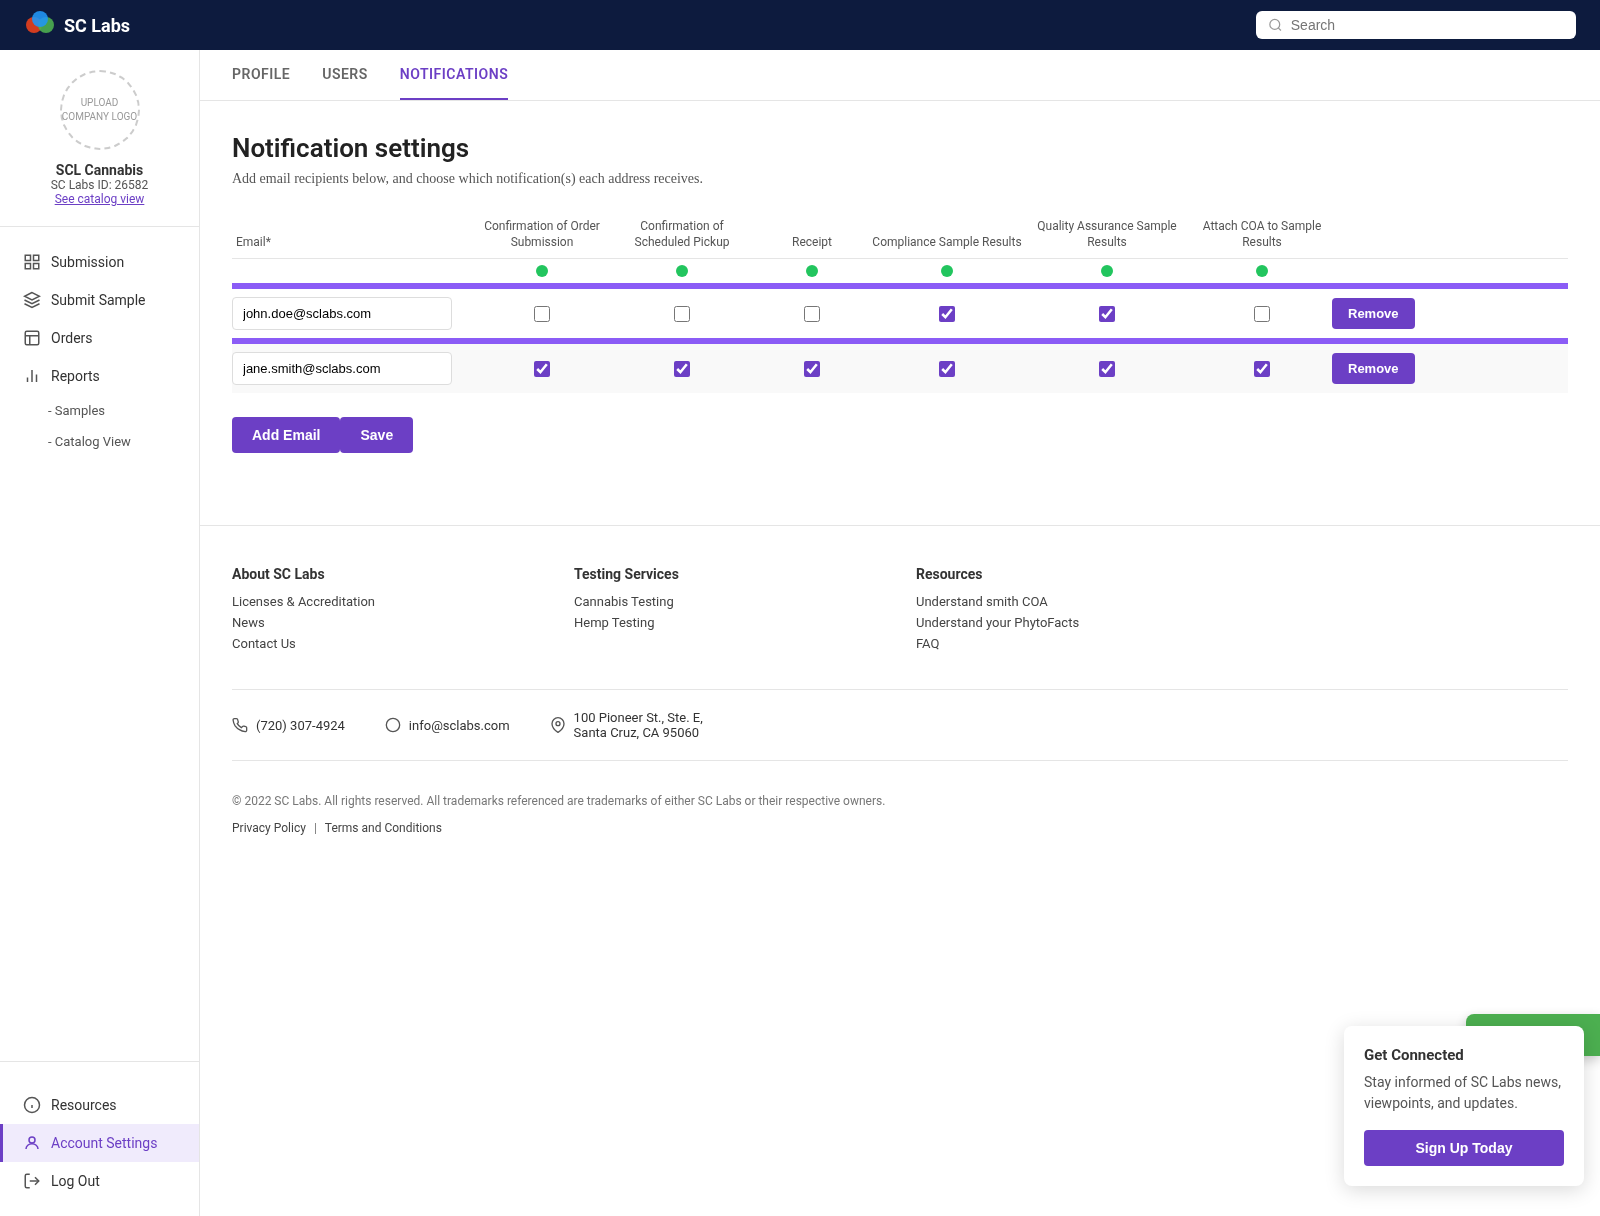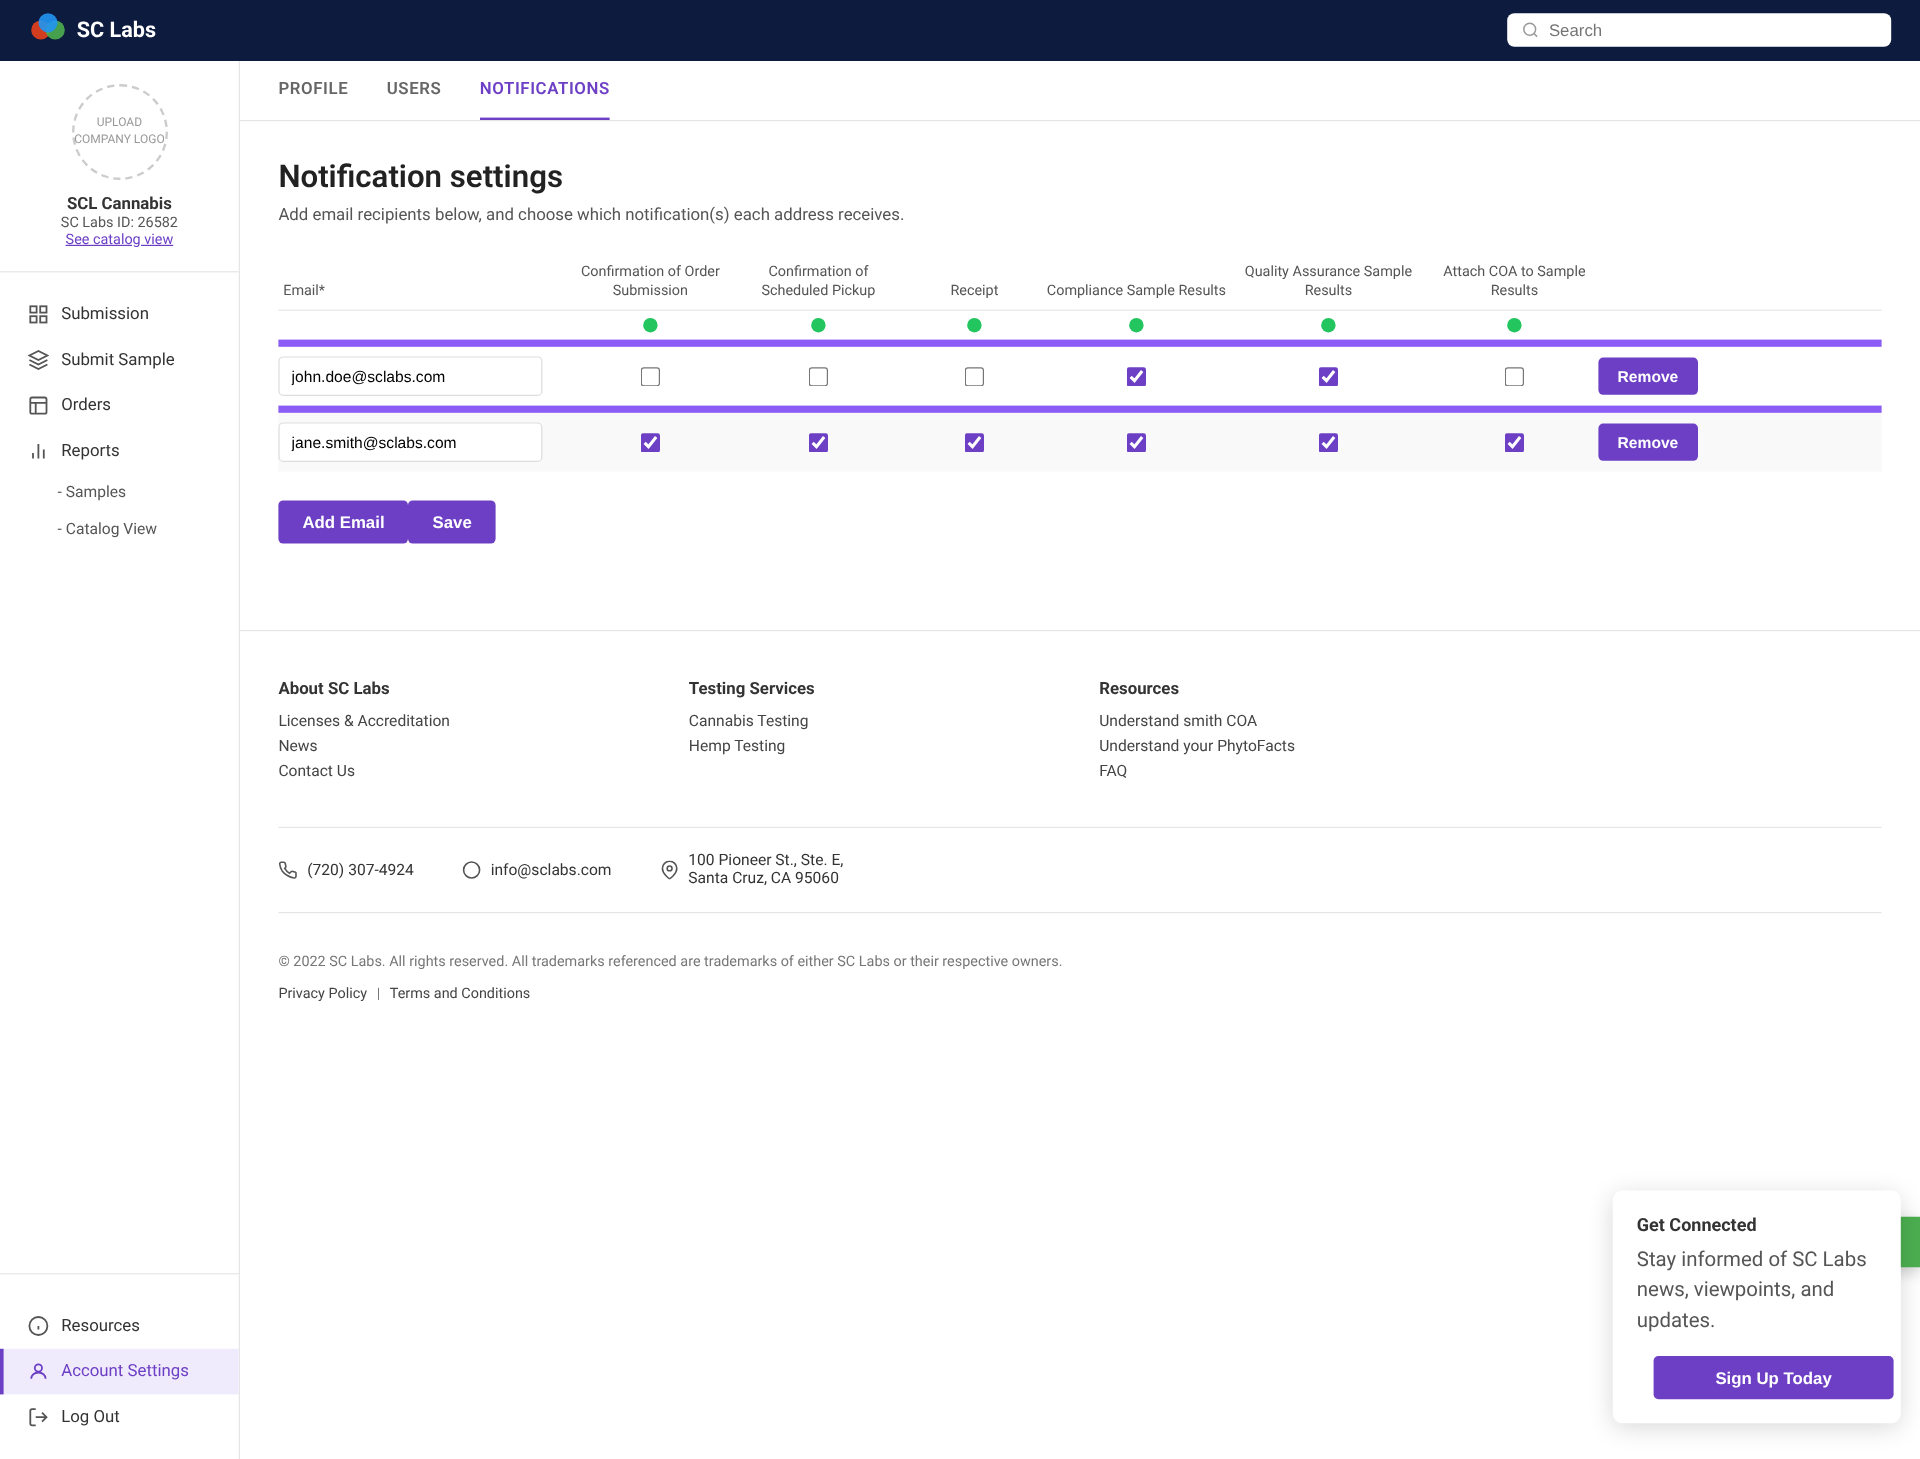--- a/index.html
+++ b/index.html
@@ -168,20 +168,21 @@
     .page-title {
       font-size: 26px;
       font-weight: 600;
       color: #222;
       margin-bottom: 8px;
     }
     .page-subtitle {
       font-size: 14px;
       color: #555;
       margin-bottom: 32px;
+      font-family: Liberation Serif, serif;
     }
 
     
     .notif-table {
       width: 100%;
     }
     .notif-header-row {
       display: grid;
       grid-template-columns: 240px 140px 140px 120px 150px 170px 140px 120px;
       align-items: end;
@@ -352,36 +353,35 @@
       width: 240px;
       box-shadow: 0 4px 20px rgba(0,0,0,0.15);
       z-index: 200;
     }
     .get-connected-title {
       font-size: 15px;
       font-weight: 700;
       margin-bottom: 8px;
     }
     .get-connected-text {
-      font-size: 17px;
+      font-size: 14px;
       color: #555;
       line-height: 1.5;
       margin-bottom: 16px;
     }
     .signup-btn {
       background: #6c3fc5;
       color: white;
       border: none;
       border-radius: 4px;
       padding: 10px 20px;
       font-size: 14px;
       cursor: pointer;
       font-weight: 600;
       width: 100%;
-      margin-left: 14px;
     }
 
     
     .nav-icon { width: 18px; height: 18px; flex-shrink: 0; }
   </style>
 </head>
 <body>
 
 <nav class="top-nav">
   <div class="logo-area">

